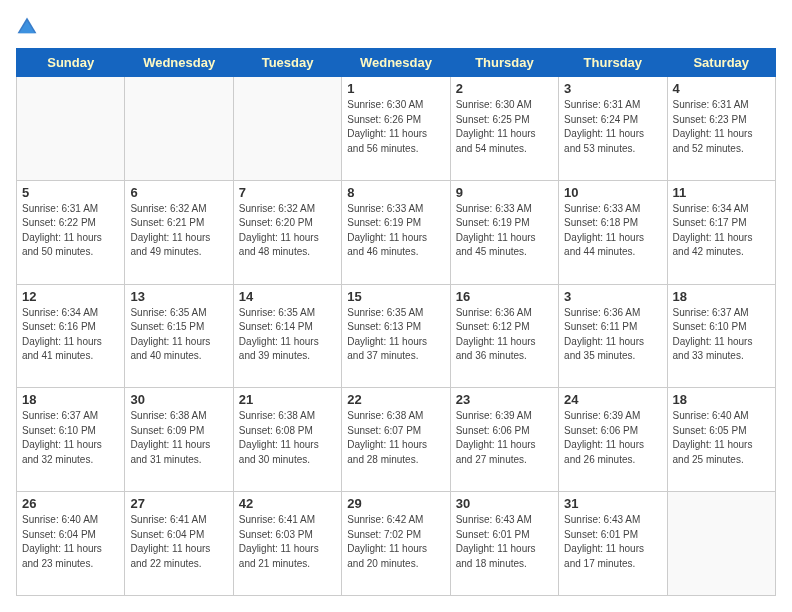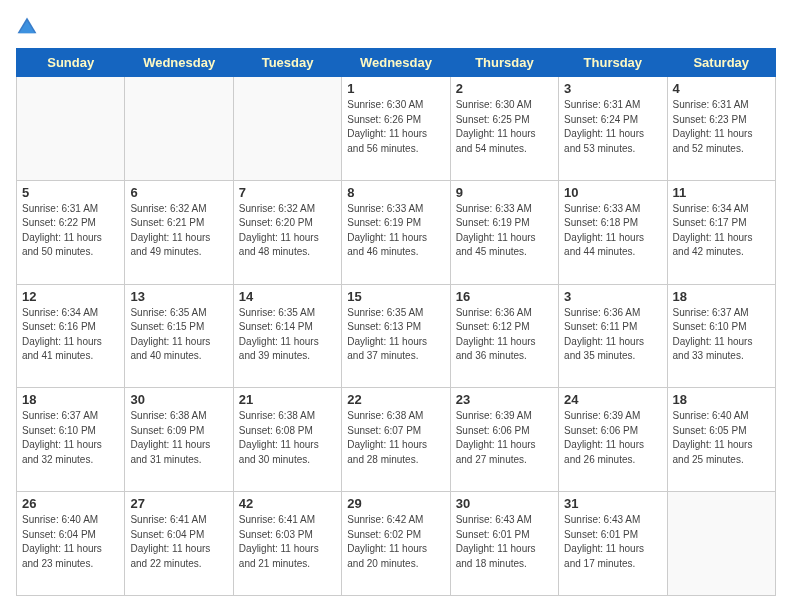--- a/index.html
+++ b/index.html
@@ -334,21 +334,21 @@
           <td>
             <span class="day-number">42</span>
             <div class="day-info" style="white-space: pre-line;">Sunrise: 6:41 AM
 Sunset: 6:03 PM
 Daylight: 11 hours
 and 21 minutes.</div>
           </td>
           <td>
             <span class="day-number">29</span>
             <div class="day-info" style="white-space: pre-line;">Sunrise: 6:42 AM
-Sunset: 6:02 PM
+Sunset: 7:02 PM
 Daylight: 11 hours
 and 20 minutes.</div>
           </td>
           <td>
             <span class="day-number">30</span>
             <div class="day-info" style="white-space: pre-line;">Sunrise: 6:43 AM
 Sunset: 6:01 PM
 Daylight: 11 hours
 and 18 minutes.</div>
           </td>

